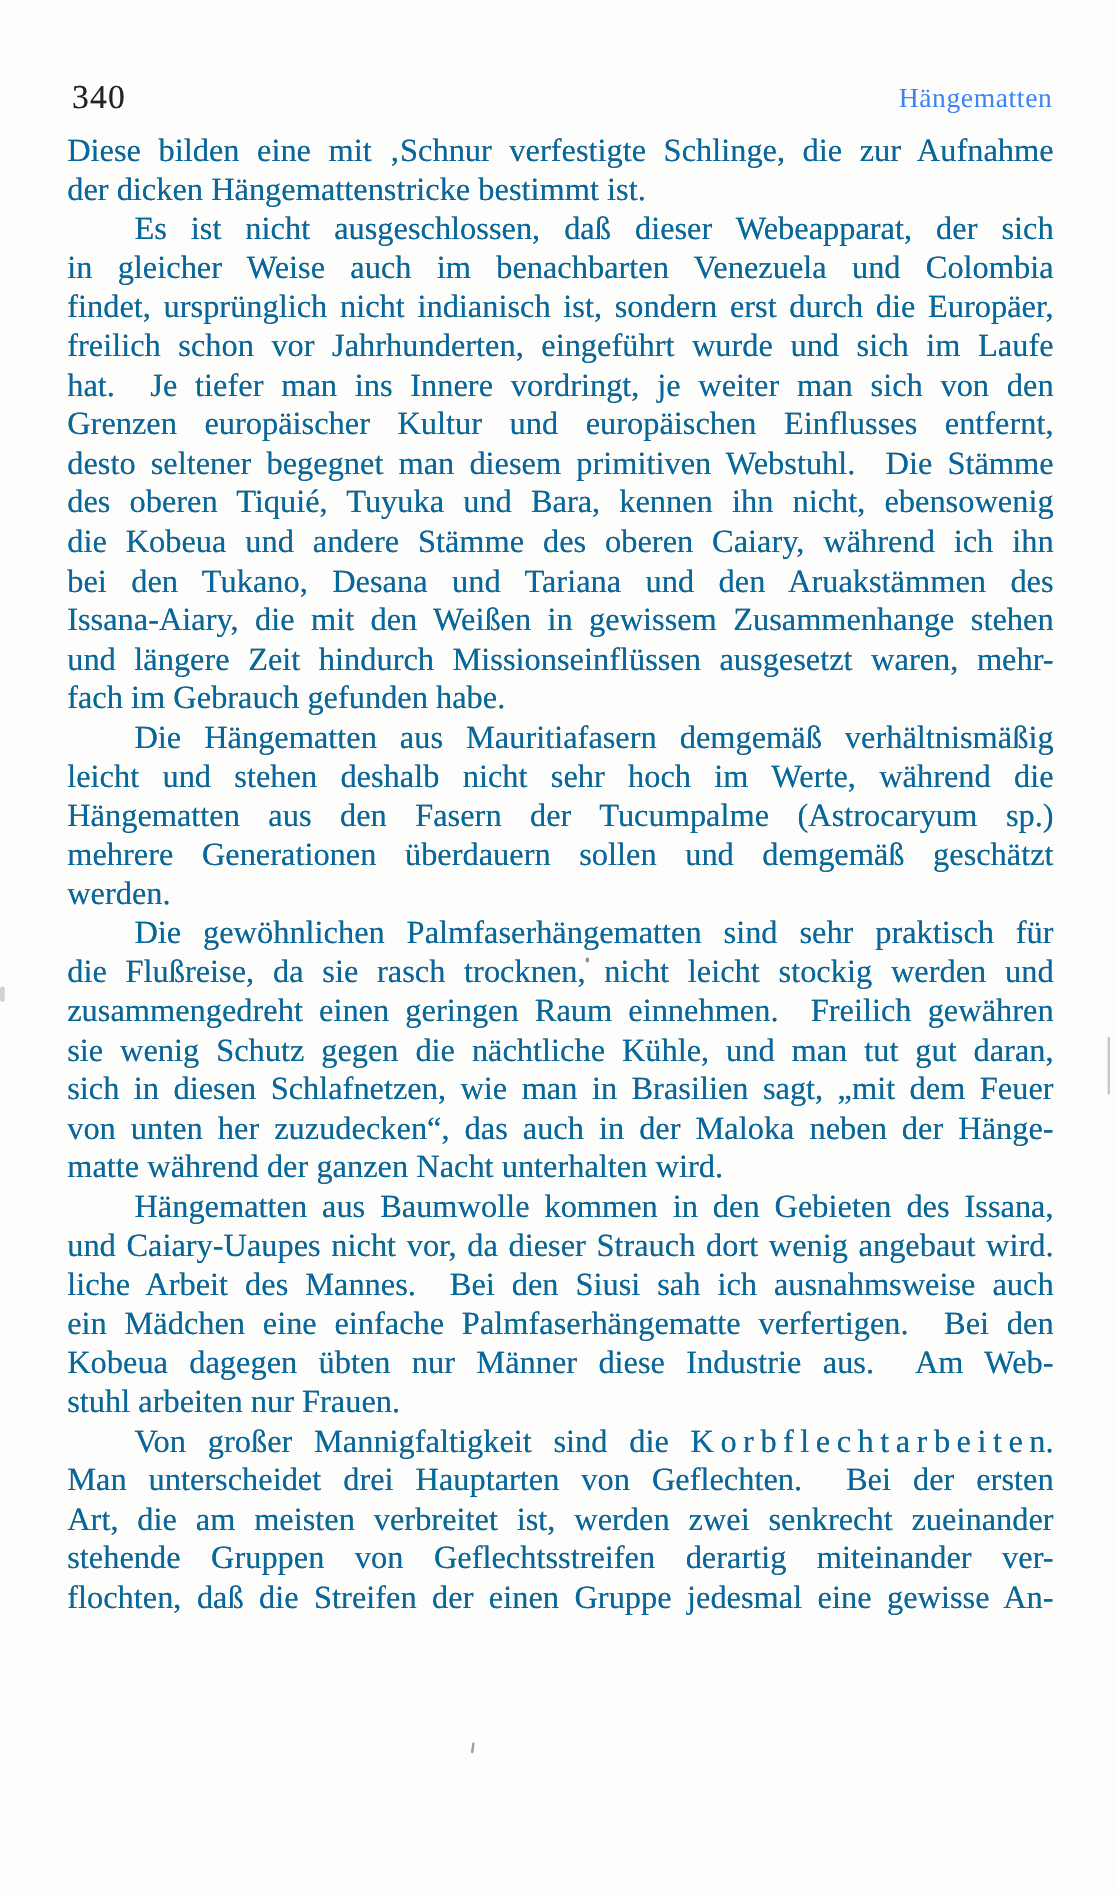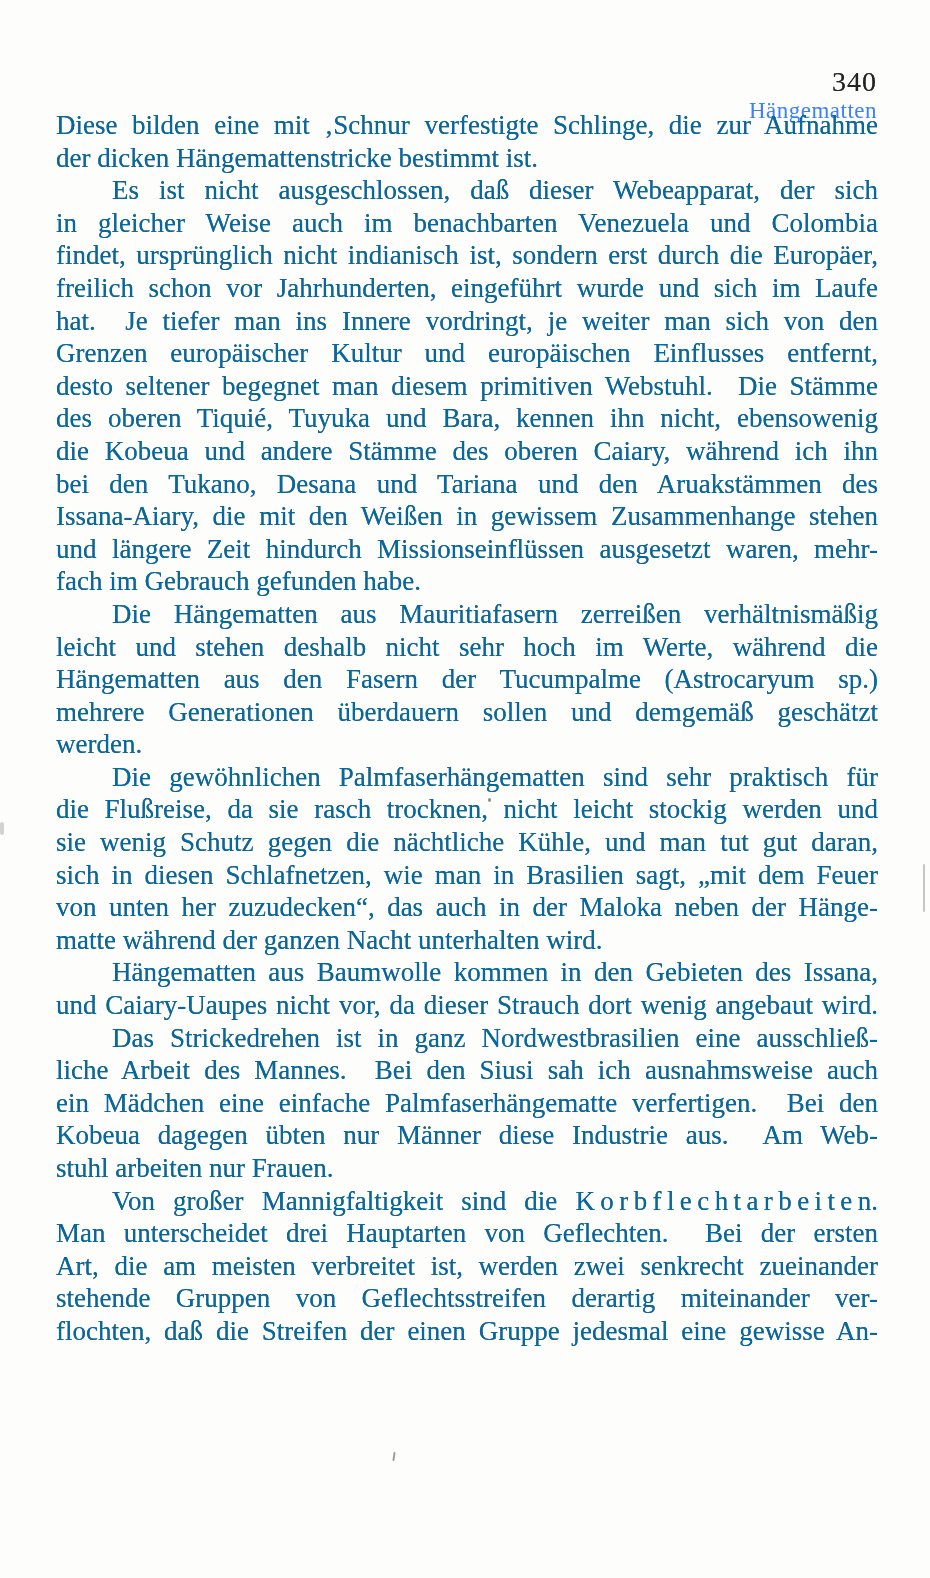--- a/index.html
+++ b/index.html
@@ -13,22 +13,21 @@
     width: 930px; height: 1578px;
     background: #fdfdfc;
     overflow: hidden;
     color: #161616;
   }
   .running-head {
     position: absolute;
     top: 66px; left: 60px; right: 53px;
     display: flex;
     justify-content: space-between;
-    align-items: flex-end;
-    flex-direction: column;
+    align-items: center;
   }
   .page-number {
     font-size: 28px;
     color: #232323;
     letter-spacing: 1px;
     text-shadow: 0 0 0.5px rgba(20,20,20,0.55);
   }
   .head-title {
     font-size: 23px;
     color: #3b82f6;
@@ -77,34 +76,34 @@
       <div class="line">freilich schon vor Jahrhunderten, eingeführt wurde und sich im Laufe</div>
       <div class="line">hat.&nbsp; Je tiefer man ins Innere vordringt, je weiter man sich von den</div>
       <div class="line">Grenzen europäischer Kultur und europäischen Einflusses entfernt,</div>
       <div class="line">desto seltener begegnet man diesem primitiven Webstuhl.&nbsp; Die Stämme</div>
       <div class="line">des oberen Tiquié, Tuyuka und Bara, kennen ihn nicht, ebensowenig</div>
       <div class="line">die Kobeua und andere Stämme des oberen Caiary, während ich ihn</div>
       <div class="line">bei den Tukano, Desana und Tariana und den Aruakstämmen des</div>
       <div class="line">Issana-Aiary, die mit den Weißen in gewissem Zusammenhange stehen</div>
       <div class="line">und längere Zeit hindurch Missionseinflüssen ausgesetzt waren, mehr-</div>
       <div class="line end">fach im Gebrauch gefunden habe.</div>
-      <div class="line indent">Die Hängematten aus Mauritiafasern zerreißen verhältnismäßig</div>
+      <div class="line indent">Die Hängematten aus Mauritiafasern demgemäß verhältnismäßig</div>
       <div class="line">leicht und stehen deshalb nicht sehr hoch im Werte, während die</div>
       <div class="line">Hängematten aus den Fasern der Tucumpalme (Astrocaryum sp.)</div>
       <div class="line">mehrere Generationen überdauern sollen und demgemäß geschätzt</div>
       <div class="line end">werden.</div>
       <div class="line indent">Die gewöhnlichen Palmfaserhängematten sind sehr praktisch für</div>
       <div class="line">die Flußreise, da sie rasch trocknen, nicht leicht stockig werden und</div>
+      <div class="line">zusammengedreht einen geringen Raum einnehmen.&nbsp; Freilich gewähren</div>
       <div class="line">sie wenig Schutz gegen die nächtliche Kühle, und man tut gut daran,</div>
       <div class="line">sich in diesen Schlafnetzen, wie man in Brasilien sagt, „mit dem Feuer</div>
       <div class="line">von unten her zuzudecken“, das auch in der Maloka neben der Hänge-</div>
       <div class="line end">matte während der ganzen Nacht unterhalten wird.</div>
       <div class="line indent">Hängematten aus Baumwolle kommen in den Gebieten des Issana,</div>
       <div class="line">und Caiary-Uaupes nicht vor, da dieser Strauch dort wenig angebaut wird.</div>
-      <div class="line indent">Das Strickedrehen ist in ganz Nordwestbrasilien eine ausschließ-</div>
       <div class="line">liche Arbeit des Mannes.&nbsp; Bei den Siusi sah ich ausnahmsweise auch</div>
       <div class="line">ein Mädchen eine einfache Palmfaserhängematte verfertigen.&nbsp; Bei den</div>
       <div class="line">Kobeua dagegen übten nur Männer diese Industrie aus.&nbsp; Am Web-</div>
       <div class="line end">stuhl arbeiten nur Frauen.</div>
       <div class="line indent">Von großer Mannigfaltigkeit sind die K o r b f l e c h t a r b e i t e n.</div>
       <div class="line">Man unterscheidet drei Hauptarten von Geflechten.&nbsp; Bei der ersten</div>
       <div class="line">Art, die am meisten verbreitet ist, werden zwei senkrecht zueinander</div>
       <div class="line">stehende Gruppen von Geflechtsstreifen derartig miteinander ver-</div>
       <div class="line">flochten, daß die Streifen der einen Gruppe jedesmal eine gewisse An-</div>
     </main>

